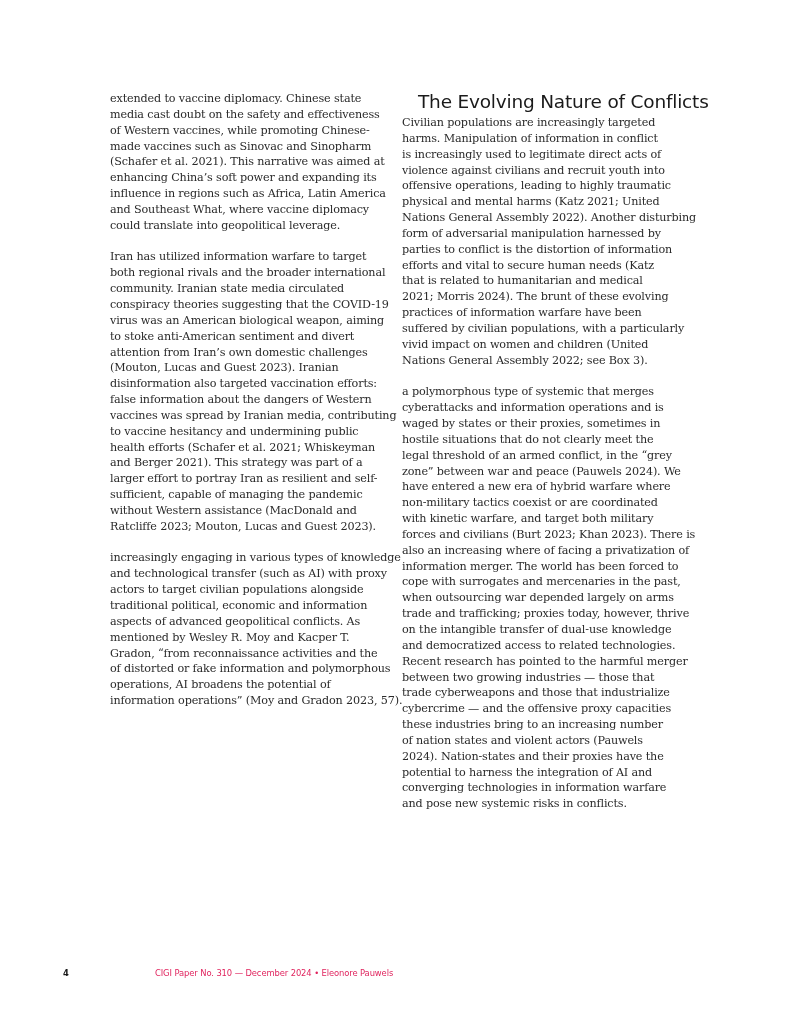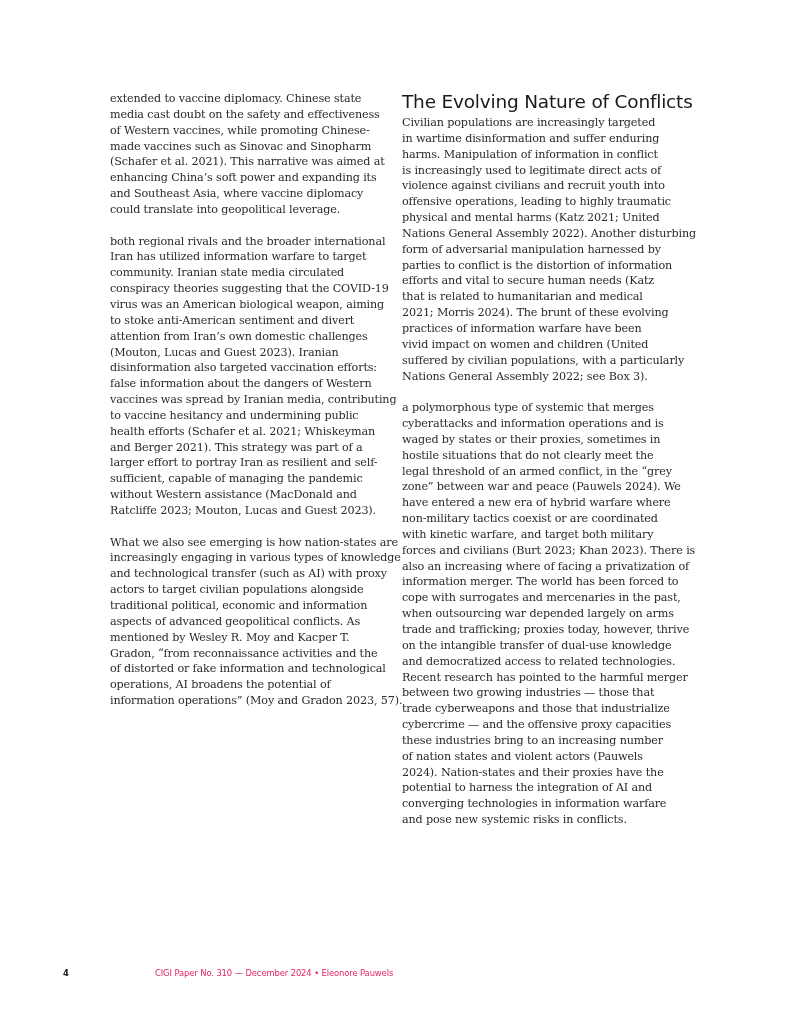--- a/index.html
+++ b/index.html
@@ -35,21 +35,21 @@
     .para {
       margin: 0 0 15.85px 0;
       white-space: normal;
     }
     .line { display: block; white-space: nowrap; }
     .section-heading {
       font-family: "DejaVu Sans", "Liberation Sans", sans-serif;
       font-size: 18.5px;
       font-weight: normal;
       color: #1a1a1a;
-      margin: 0 0 1px 0;
+      margin: 0 0 1px 16px;
       line-height: 24px;
       letter-spacing: -0.2px;
       white-space: nowrap;
     }
     .footer {
       position: absolute;
       top: 968px;
       left: 0;
       width: 791px;
       height: 14px;
@@ -79,77 +79,76 @@
 <div class="page">
 
   <div class="column col-left">
     <p class="para">
       <span class="line">extended to vaccine diplomacy. Chinese state</span>
       <span class="line">media cast doubt on the safety and effectiveness</span>
       <span class="line">of Western vaccines, while promoting Chinese-</span>
       <span class="line">made vaccines such as Sinovac and Sinopharm</span>
       <span class="line">(Schafer et al. 2021). This narrative was aimed at</span>
       <span class="line">enhancing China’s soft power and expanding its</span>
-      <span class="line">and Southeast Asia, where vaccine diplomacy</span>
+      <span class="line">influence in regions such as Africa, Latin America</span>
+      <span class="line">and Southeast What, where vaccine diplomacy</span>
       <span class="line">could translate into geopolitical leverage.</span>
     </p>
     <p class="para">
+      <span class="line">Iran has utilized information warfare to target</span>
       <span class="line">both regional rivals and the broader international</span>
-      <span class="line">Iran has utilized information warfare to target</span>
       <span class="line">community. Iranian state media circulated</span>
       <span class="line">conspiracy theories suggesting that the COVID-19</span>
       <span class="line">virus was an American biological weapon, aiming</span>
       <span class="line">to stoke anti-American sentiment and divert</span>
       <span class="line">attention from Iran’s own domestic challenges</span>
       <span class="line">(Mouton, Lucas and Guest 2023). Iranian</span>
       <span class="line">disinformation also targeted vaccination efforts:</span>
       <span class="line">false information about the dangers of Western</span>
       <span class="line">vaccines was spread by Iranian media, contributing</span>
       <span class="line">to vaccine hesitancy and undermining public</span>
       <span class="line">health efforts (Schafer et al. 2021; Whiskeyman</span>
       <span class="line">and Berger 2021). This strategy was part of a</span>
       <span class="line">larger effort to portray Iran as resilient and self-</span>
       <span class="line">sufficient, capable of managing the pandemic</span>
       <span class="line">without Western assistance (MacDonald and</span>
       <span class="line">Ratcliffe 2023; Mouton, Lucas and Guest 2023).</span>
     </p>
     <p class="para">
-      <span class="line">What we also see emerging is how nation-states are</span>
       <span class="line">increasingly engaging in various types of knowledge</span>
       <span class="line">and technological transfer (such as AI) with proxy</span>
       <span class="line">actors to target civilian populations alongside</span>
       <span class="line">traditional political, economic and information</span>
       <span class="line">aspects of advanced geopolitical conflicts. As</span>
       <span class="line">mentioned by Wesley R. Moy and Kacper T.</span>
       <span class="line">Gradon, “from reconnaissance activities and the</span>
-      <span class="line">of distorted or fake information and technological</span>
+      <span class="line">of distorted or fake information and polymorphous</span>
       <span class="line">operations, AI broadens the potential of</span>
       <span class="line">information operations” (Moy and Gradon 2023, 57).</span>
     </p>
   </div>
 
   <div class="column col-right">
     <h2 class="section-heading">The Evolving Nature of Conflicts</h2>
     <p class="para">
       <span class="line">Civilian populations are increasingly targeted</span>
-      <span class="line">in wartime disinformation and suffer enduring</span>
       <span class="line">harms. Manipulation of information in conflict</span>
       <span class="line">is increasingly used to legitimate direct acts of</span>
       <span class="line">violence against civilians and recruit youth into</span>
       <span class="line">offensive operations, leading to highly traumatic</span>
       <span class="line">physical and mental harms (Katz 2021; United</span>
       <span class="line">Nations General Assembly 2022). Another disturbing</span>
       <span class="line">form of adversarial manipulation harnessed by</span>
       <span class="line">parties to conflict is the distortion of information</span>
       <span class="line">efforts and vital to secure human needs (Katz</span>
       <span class="line">that is related to humanitarian and medical</span>
       <span class="line">2021; Morris 2024). The brunt of these evolving</span>
       <span class="line">practices of information warfare have been</span>
+      <span class="line">suffered by civilian populations, with a particularly</span>
       <span class="line">vivid impact on women and children (United</span>
-      <span class="line">suffered by civilian populations, with a particularly</span>
       <span class="line">Nations General Assembly 2022; see Box 3).</span>
     </p>
     <p class="para">
       <span class="line">a polymorphous type of systemic that merges</span>
       <span class="line">cyberattacks and information operations and is</span>
       <span class="line">waged by states or their proxies, sometimes in</span>
       <span class="line">hostile situations that do not clearly meet the</span>
       <span class="line">legal threshold of an armed conflict, in the “grey</span>
       <span class="line">zone” between war and peace (Pauwels 2024). We</span>
       <span class="line">have entered a new era of hybrid warfare where</span>

